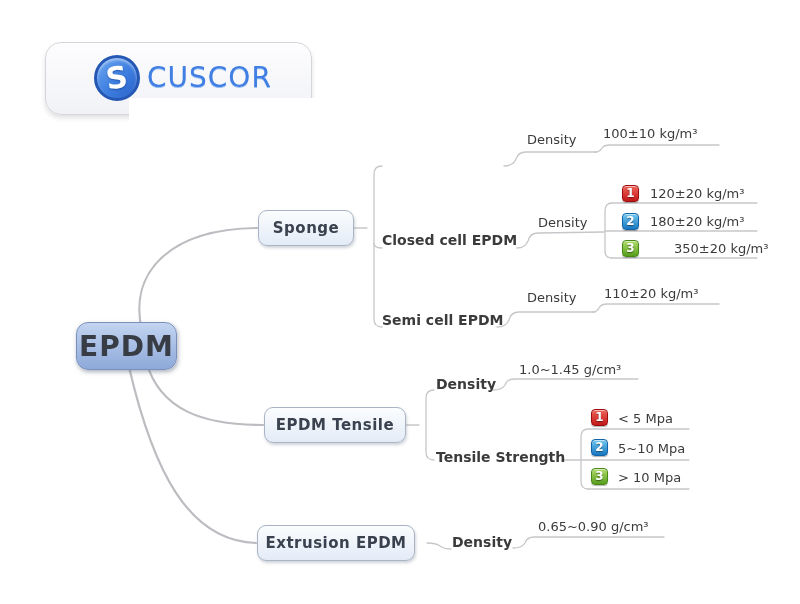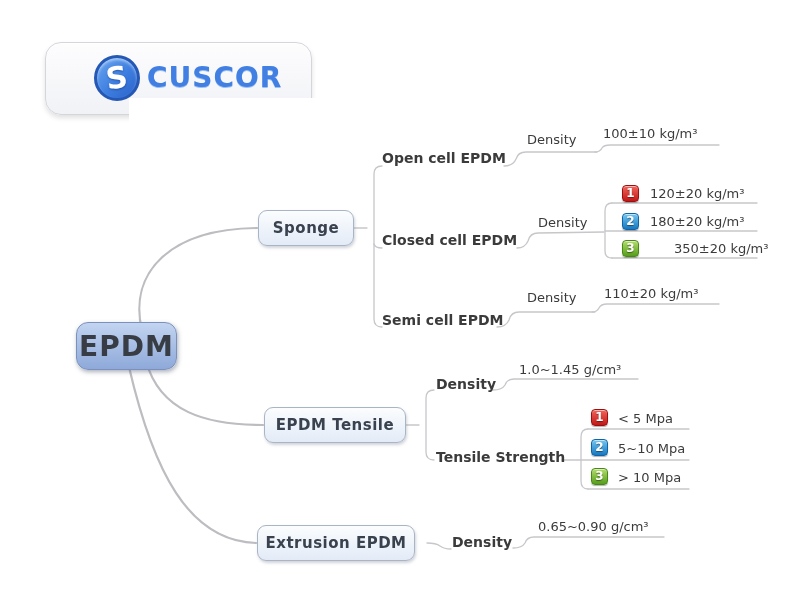--- a/index.html
+++ b/index.html
@@ -18,21 +18,21 @@
     background:linear-gradient(#fdfdfe,#f1f2f6);
     box-shadow:0 3px 5px rgba(0,0,0,.12), inset 0 1px 0 #fff;}
   #logo-white{position:absolute;left:83px;top:55px;width:210px;height:47px;background:#fff;}
   #logo-globe{position:absolute;left:94px;top:55px;width:46px;height:46px;border-radius:50%;
     background:linear-gradient(135deg,#6aa6f0 0%,#3e7ee0 55%,#2a62c8 100%);
     border:3px solid #2558b4;box-sizing:border-box;
     display:flex;align-items:center;justify-content:center;
     box-shadow:inset 0 2px 3px rgba(255,255,255,.5);}
   #logo-globe .s{color:#fff;font-weight:bold;font-size:30px;line-height:30px;
     transform:rotate(-8deg);text-shadow:0 1px 2px rgba(0,40,120,.5);}
-  #logo-text{position:absolute;left:147px;top:61px;font-size:28px;font-weight:bold;
+  #logo-text{position:absolute;left:147px;top:61px;font-size:28px;font-weight:normal;
     letter-spacing:1px;color:#417fe2;text-shadow:0 1px 0 #9cc0f4;}
 
   
   .root-node{position:absolute;left:76px;top:322px;width:99px;height:46px;
     border:1px solid #7b90ba;border-radius:12px;
     background:linear-gradient(#c2d4f0,#8ea9d9);
     box-shadow:1px 2px 4px rgba(90,100,120,.5);
     display:flex;align-items:center;justify-content:center;
     font-size:28px;font-weight:bold;color:#383c44;letter-spacing:1px;}
   .branch-box{position:absolute;height:36px;box-sizing:border-box;
@@ -128,21 +128,20 @@
     <span class="s">S</span>
   </div>
   <div id="logo-text">CUSCOR</div>
 
   <div class="root-node">EPDM</div>
 
   <div class="branch-box" id="node-sponge">Sponge</div>
   <div class="branch-box" id="node-rubber">EPDM Tensile</div>
   <div class="branch-box" id="node-extrusion">Extrusion EPDM</div>
 
-  <div class="topic" id="t-open">Open cell EPDM</div>
   <div class="label" id="l-density1">Density</div>
   <div class="value" id="v-open">100±10 kg/m³</div>
 
   <div class="topic" id="t-closed">Closed cell EPDM</div>
   <div class="label" id="l-density2">Density</div>
   <span class="badge badge-red" id="bd-c1">1</span>
   <div class="value" id="vv-c1">120±20 kg/m³</div>
   <span class="badge badge-blue" id="bd-c2">2</span>
   <div class="value" id="vv-c2">180±20 kg/m³</div>
   <span class="badge badge-green" id="bd-c3">3</span>

